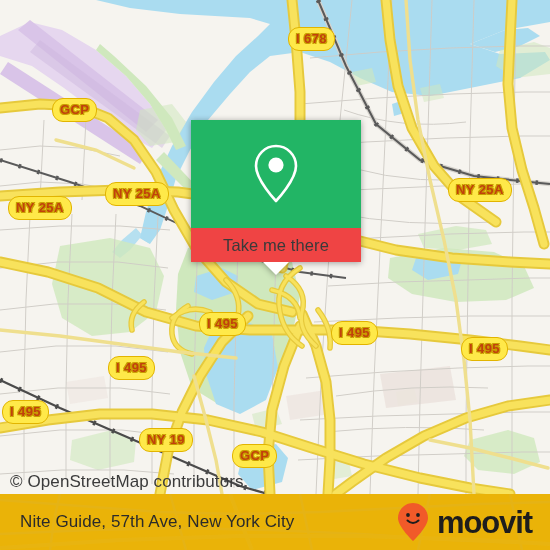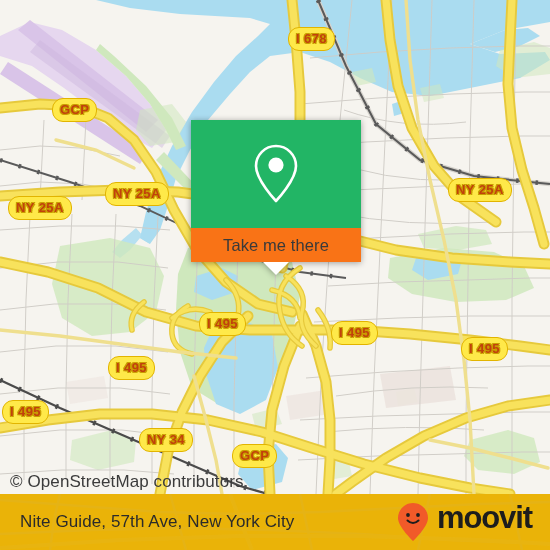--- a/index.html
+++ b/index.html
@@ -68,21 +68,21 @@
     filter: drop-shadow(0 1px 3px rgba(0,0,0,.35));
   }
   #popup-image {
     height:108px;
     background:#22b565;
     display:flex;
     align-items:center;
     justify-content:center;
   }
   #popup-label {
-    background:#f97316;
+    background:#ef4444;
     height:34px;
     display:flex;
     align-items:center;
     justify-content:center;
     font-size:16.5px;
     color:#3a3a3a;
     letter-spacing:.1px;
   }
   #popup-tail {
     position:absolute;
@@ -119,21 +119,21 @@
     color:#2b2b2b;
     white-space:nowrap;
     letter-spacing:.1px;
     z-index:2;
   }
   #brand {
     position:absolute;
     right:18px; top:50%;
     transform:translateY(-50%);
     display:flex;
-    align-items:flex-start;
+    align-items:center;
     gap:8px;
     z-index:2;
   }
   #brand-word {
     font-size:31px;
     font-weight:bold;
     color:#1d1d1d;
     letter-spacing:-1.1px;
     line-height:1;
   }
@@ -335,21 +335,21 @@
     <div class="shield" style="left:288px; top:27px;">I 678</div>
     <div class="shield" style="left:52px;  top:98px;">GCP</div>
     <div class="shield" style="left:105px; top:182px;">NY 25A</div>
     <div class="shield" style="left:8px;  top:196px;">NY 25A</div>
     <div class="shield" style="left:448px; top:178px;">NY 25A</div>
     <div class="shield" style="left:199px; top:312px;">I 495</div>
     <div class="shield" style="left:331px; top:321px;">I 495</div>
     <div class="shield" style="left:461px; top:337px;">I 495</div>
     <div class="shield" style="left:108px; top:356px;">I 495</div>
     <div class="shield" style="left:2px;  top:400px;">I 495</div>
-    <div class="shield" style="left:139px; top:428px;">NY 34</div>
+    <div class="shield" style="left:139px; top:428px;">NY 19</div>
     <div class="shield" style="left:232px; top:444px;">GCP</div>
 
     <div id="attribution">© OpenStreetMap contributors</div>
   </div>
 
   <div id="popup">
     <div id="popup-image">
       <svg width="48" height="62" viewBox="0 0 48 62">
         <path d="M24 3 C13 3 4 12 4 23 C4 37 24 58 24 58 C24 58 44 37 44 23 C44 12 35 3 24 3 Z" fill="none" stroke="#ffffff" stroke-width="2.6" stroke-linejoin="round"></path>
         <circle cx="24" cy="22" r="7.6" fill="#ffffff"></circle>

